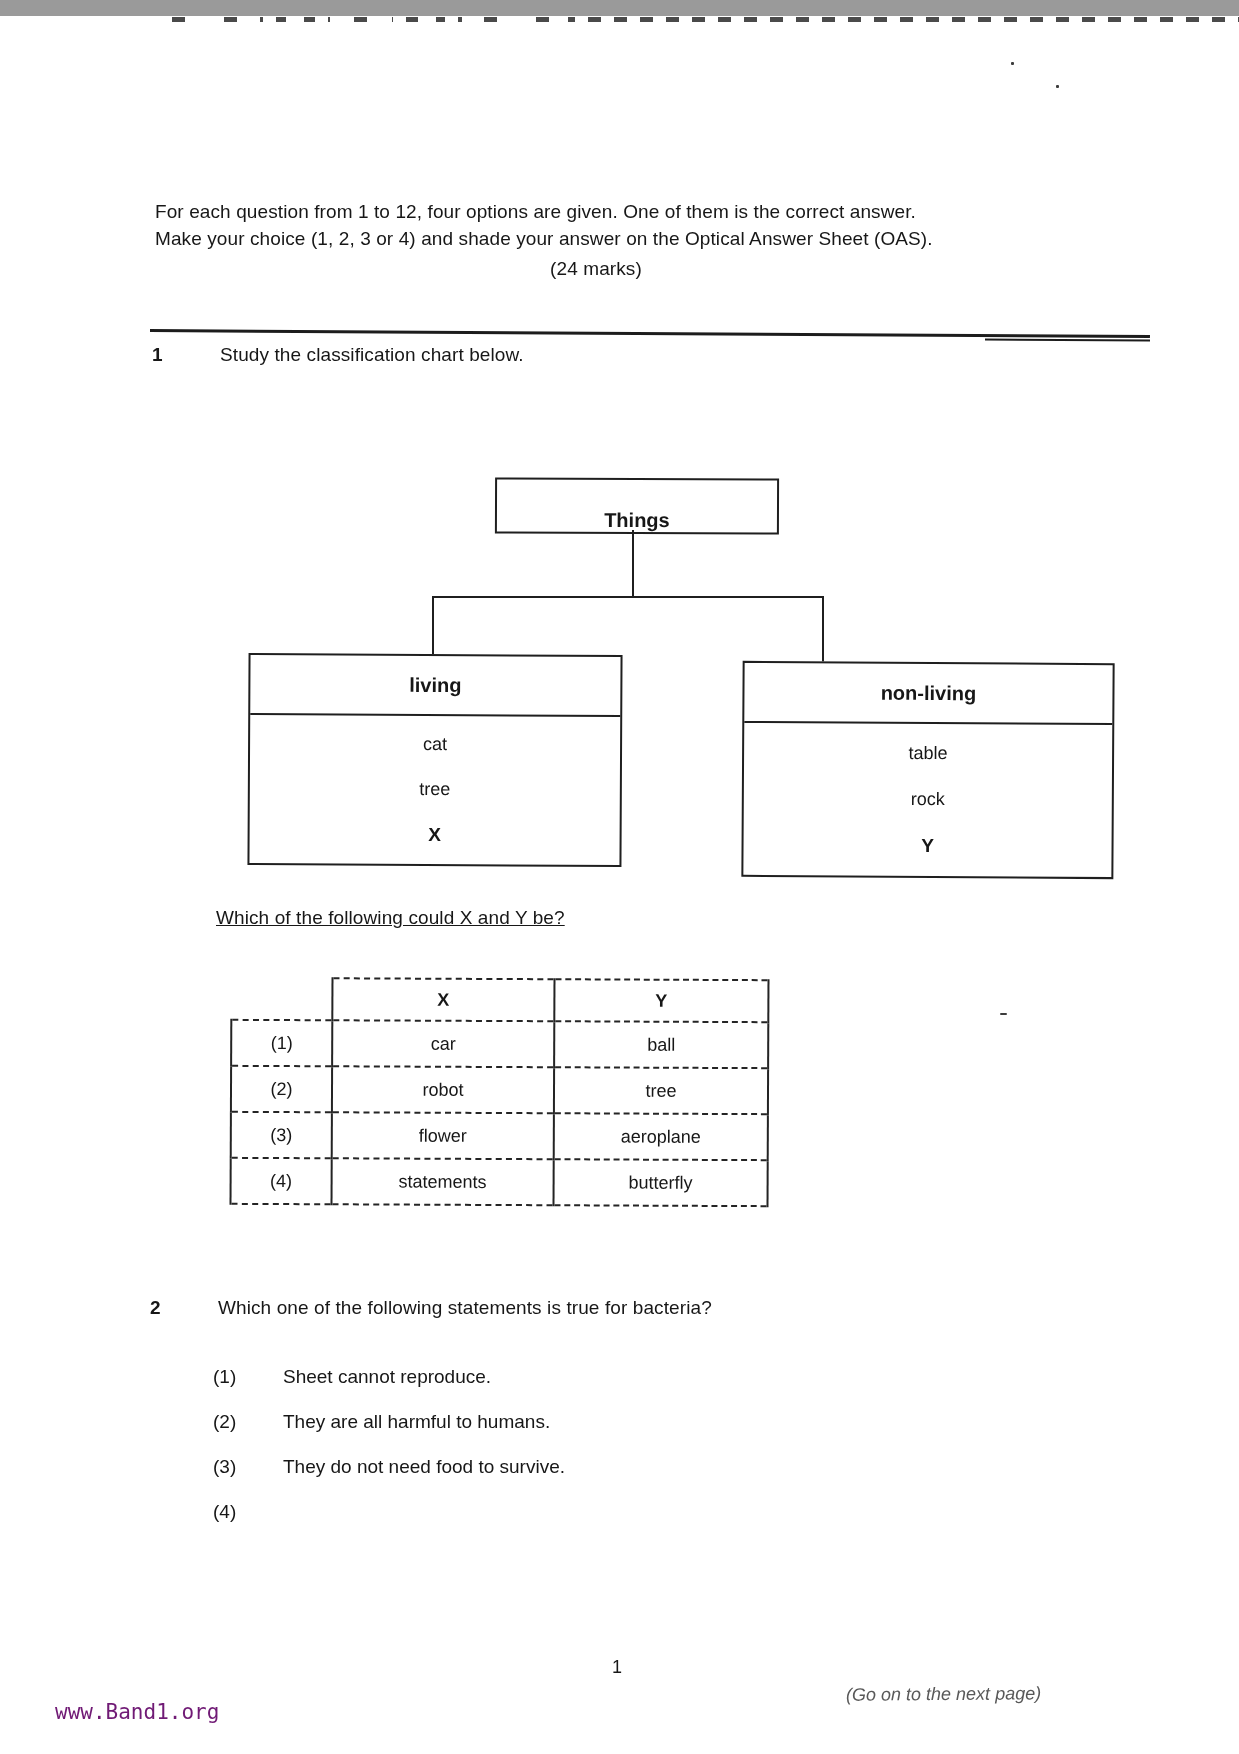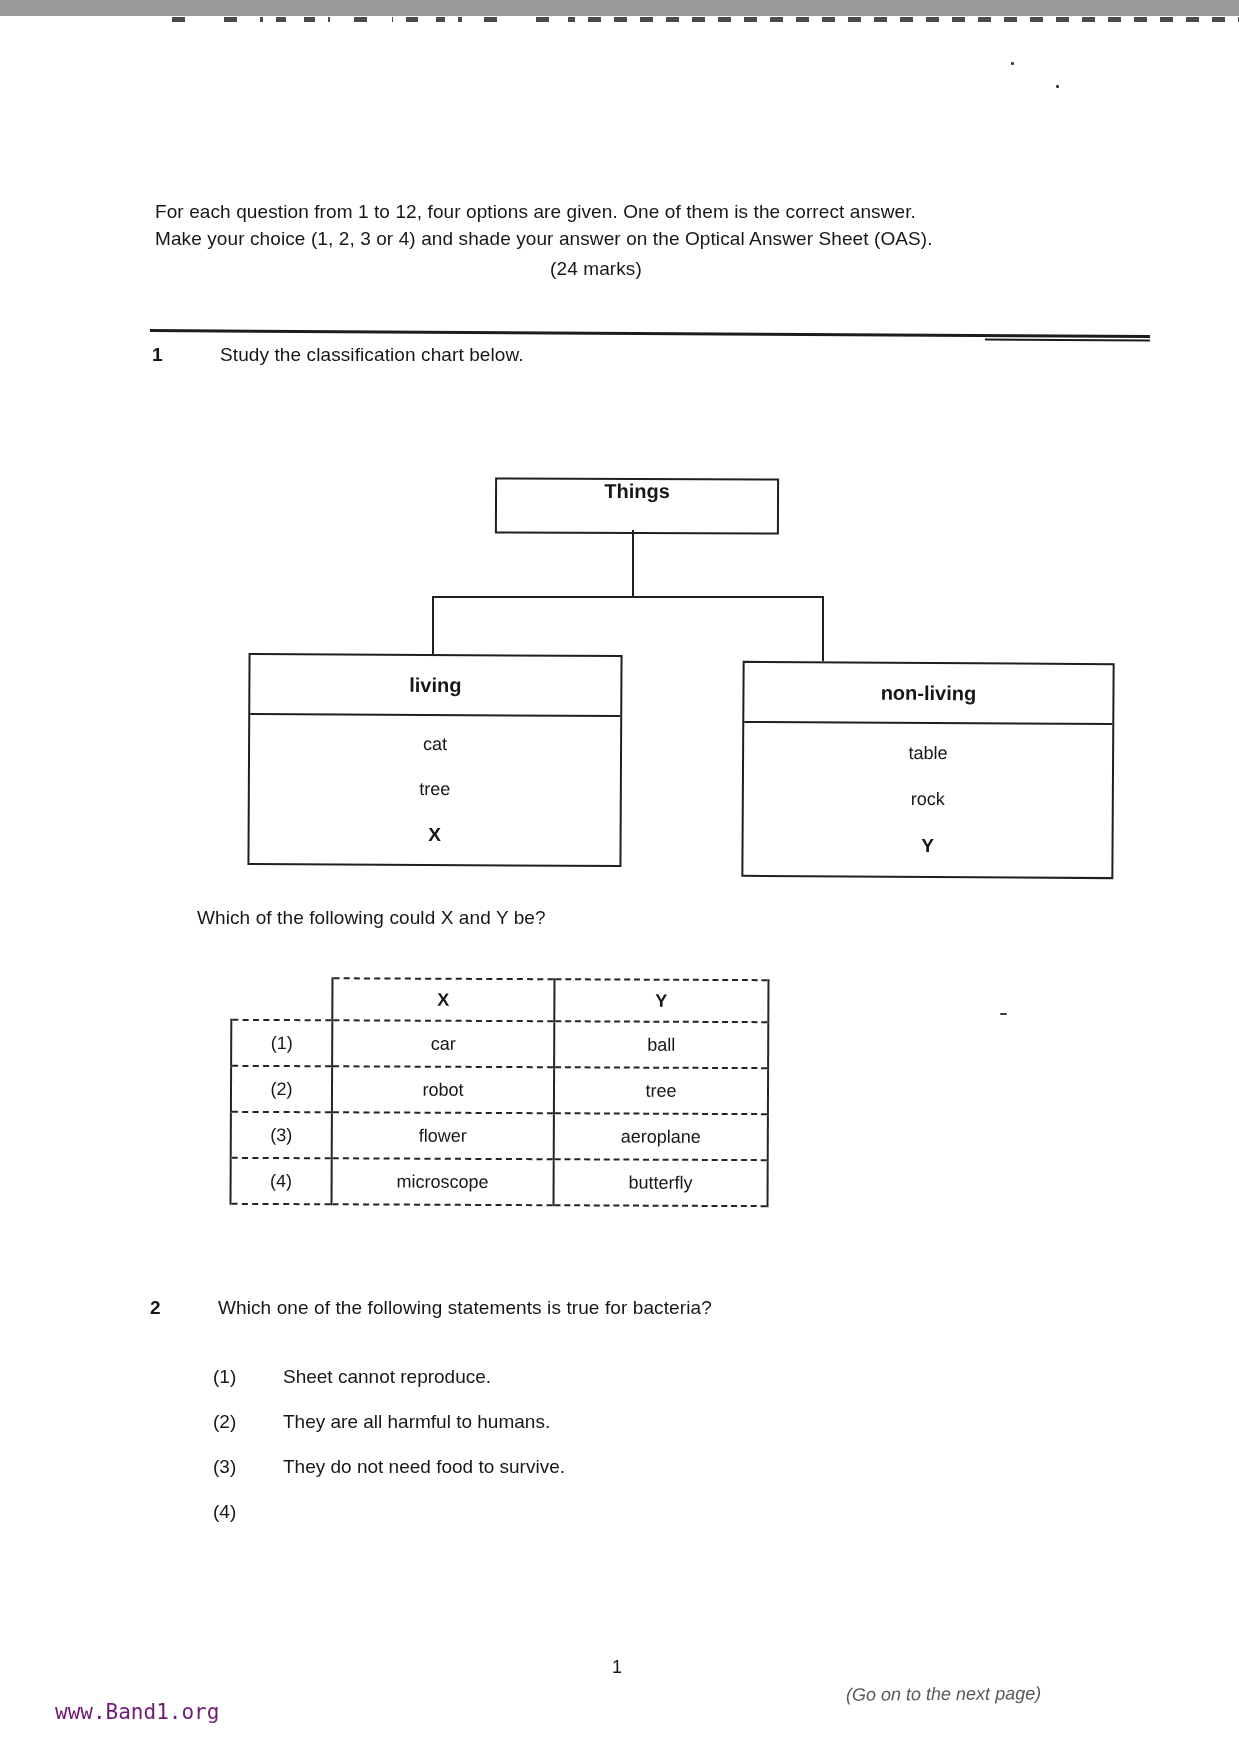--- a/index.html
+++ b/index.html
@@ -55,21 +55,21 @@
   
   .q-number{position:absolute;font-size:19px;font-weight:bold;}
   .q-text{position:absolute;font-size:19px;letter-spacing:.1px;}
 
   
   .chart-box{
     position:absolute;border:2px solid #1f1f1f;background:#fff;
     display:flex;flex-direction:column;
   }
   .box-things{left:495px;top:462px;width:280px;height:52px;
-    align-items:center;justify-content:flex-start;transform:rotate(0.2deg);}
+    align-items:center;justify-content:flex-end;transform:rotate(0.2deg);}
   .box-things .box-title{font-size:20px;font-weight:bold;}
   .branch-box .box-title{
     height:58px;border-bottom:2px solid #1f1f1f;
     display:flex;align-items:center;justify-content:center;
     font-size:20px;font-weight:bold;
   }
   .branch-box .box-items{
     flex:1;display:flex;flex-direction:column;
     align-items:center;justify-content:space-around;
     padding:6px 0;font-size:18px;
@@ -160,21 +160,21 @@
 
   <div class="chart-box branch-box box-nonliving">
     <div class="box-title">non-living</div>
     <div class="box-items">
       <div>table</div>
       <div>rock</div>
       <div class="variable">Y</div>
     </div>
   </div>
 
-  <div class="q-text" style="left:197px;top:891px;">Which of the following could X and Y be?</div>
+  <div class="q-text" style="left:216px;top:891px;text-decoration:underline;">Which of the following could X and Y be?</div>
 
   <table class="opts">
     <tbody>
       <tr>
         <th class="corner col-no"></th>
         <th class="col-x">X</th>
         <th class="col-y">Y</th>
       </tr>
       <tr>
         <td>(1)</td>
@@ -186,21 +186,21 @@
         <td>robot</td>
         <td>tree</td>
       </tr>
       <tr>
         <td>(3)</td>
         <td>flower</td>
         <td>aeroplane</td>
       </tr>
       <tr>
         <td>(4)</td>
-        <td>microscope</td>
+        <td>statements</td>
         <td>butterfly</td>
       </tr>
     </tbody>
   </table>
 
   <div class="q-number" style="left:150px;top:1281px;">2</div>
   <div class="q-text" style="left:218px;top:1281px;text-align:right;">Which one of the following statements is true for bacteria?</div>
 
   <div class="q2-options">
     <div class="q2-option">

